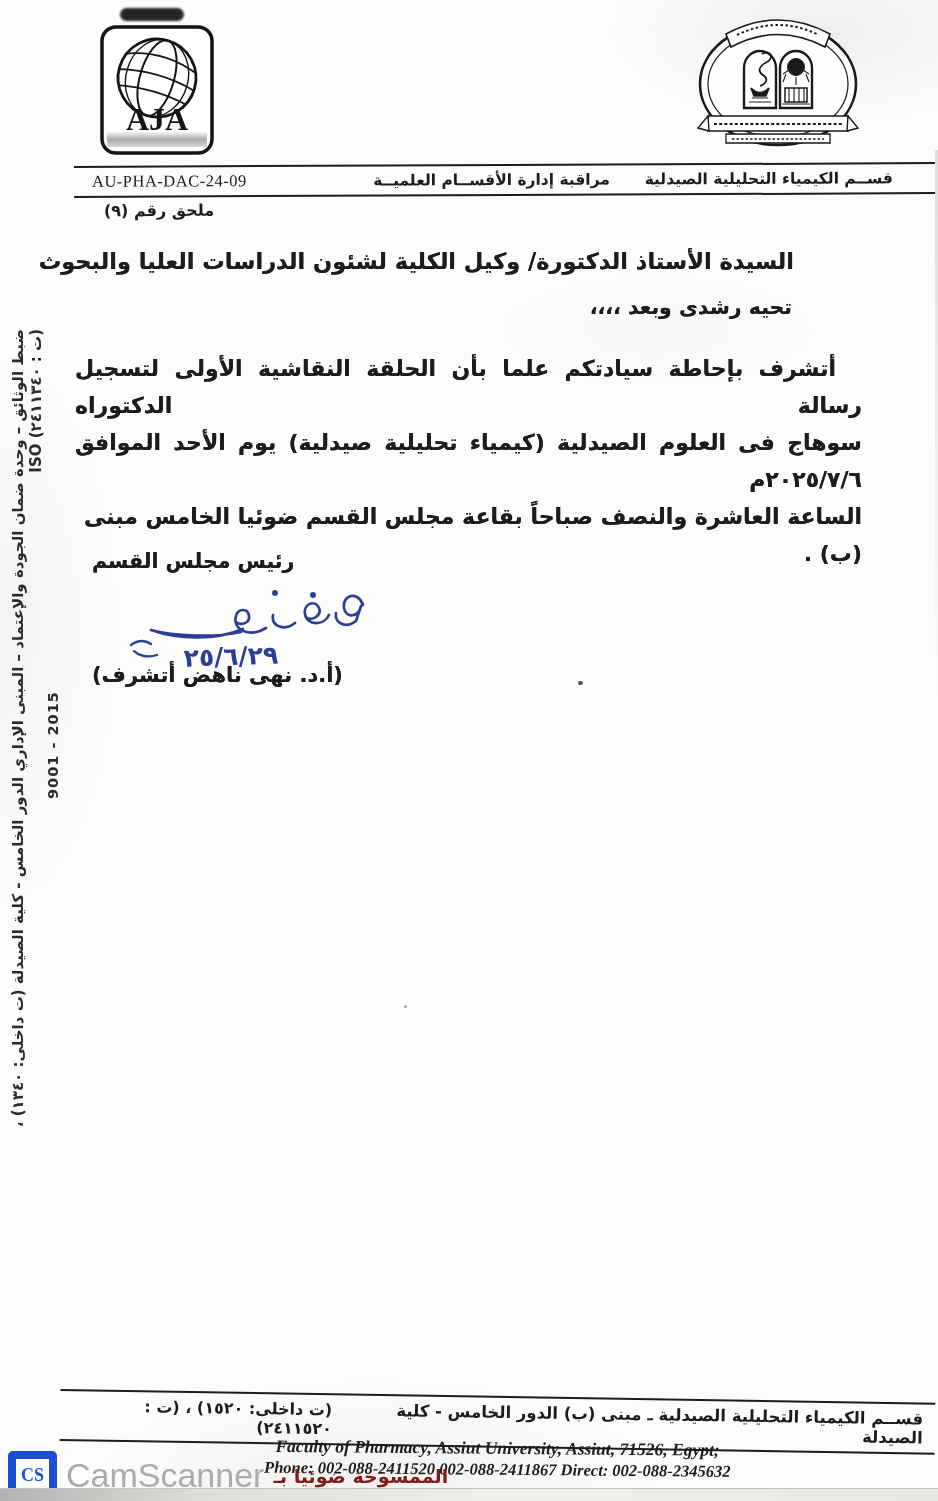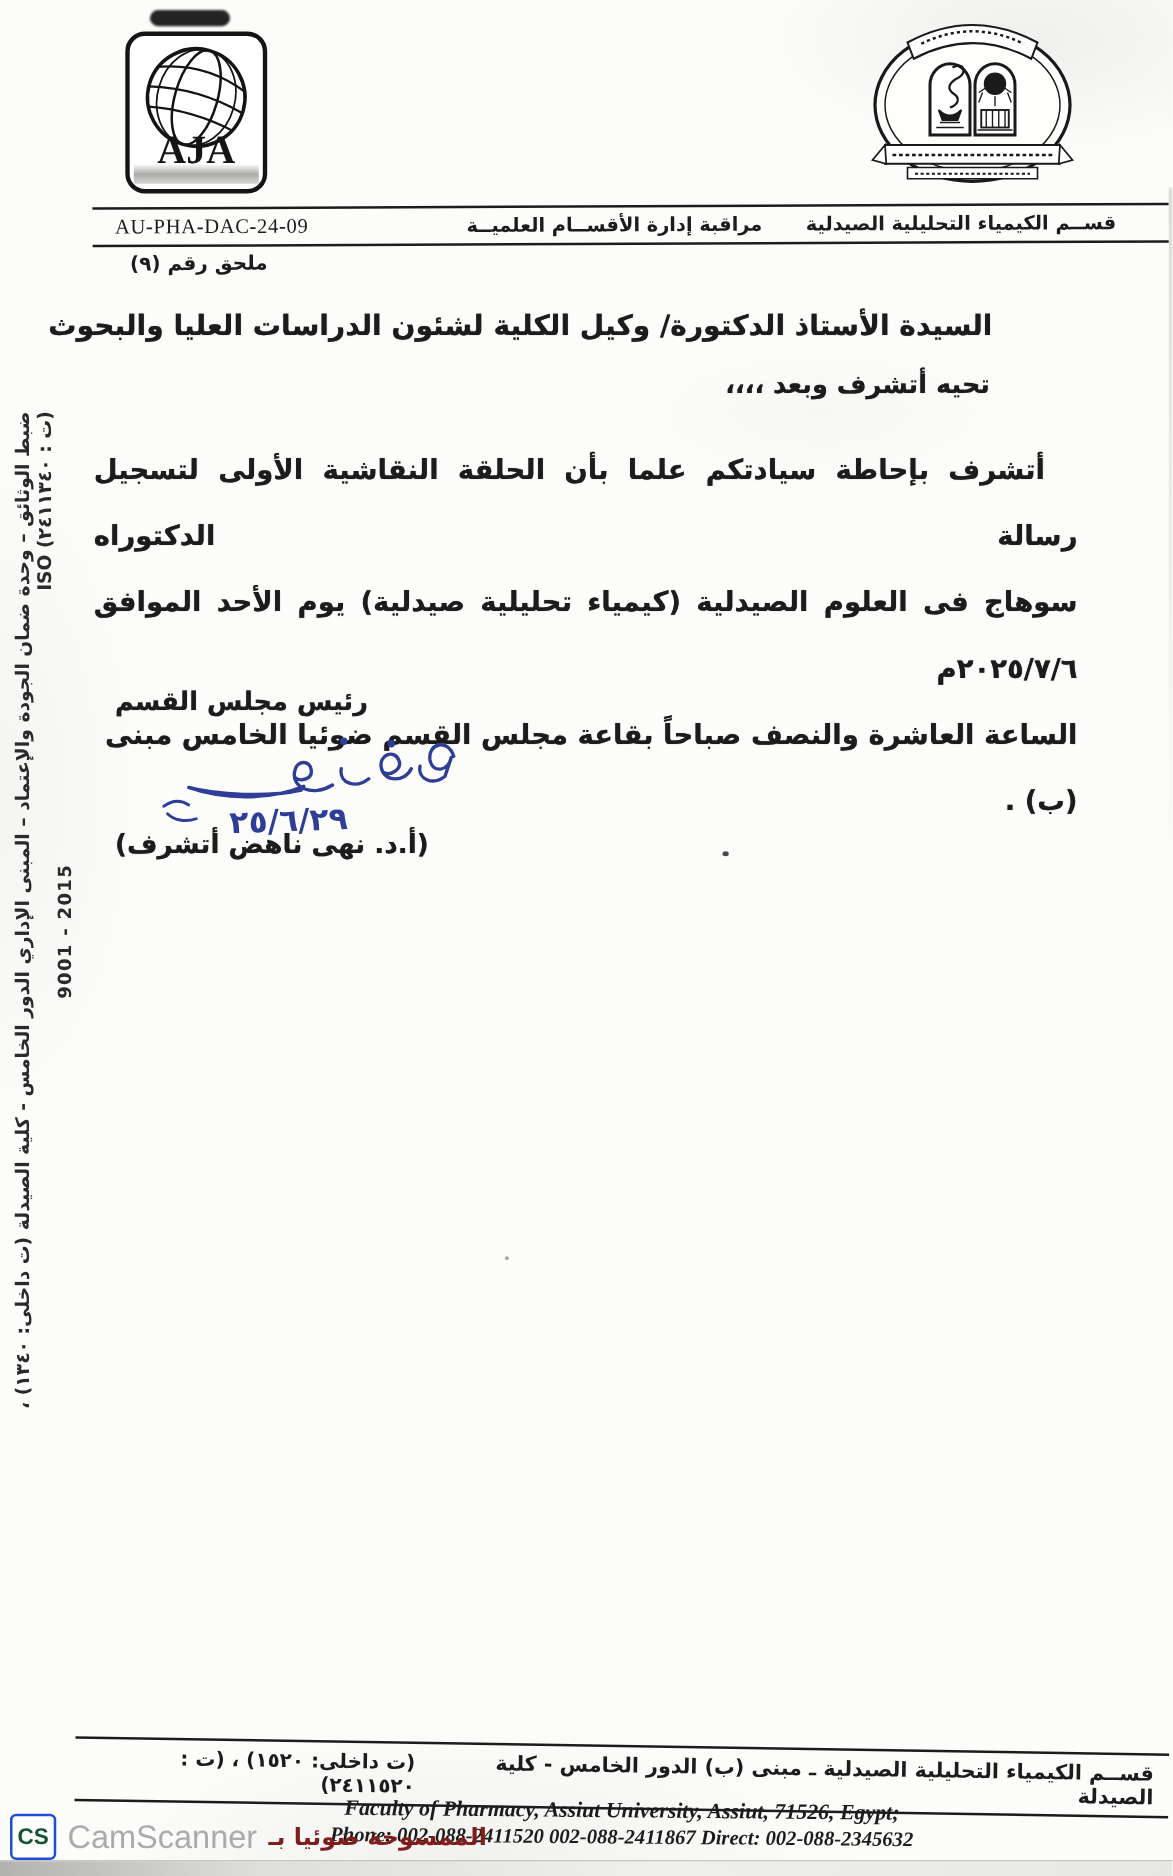--- a/index.html
+++ b/index.html
@@ -25,21 +25,21 @@
     padding:4px 6px;direction:ltr;box-sizing:border-box;transform:rotate(-0.25deg);
   }
   .doc-code{flex:0 0 262px;font-family:"Liberation Serif",serif;font-size:16.5px;padding-left:12px;letter-spacing:0.5px;}
   .office{flex:1;text-align:center;font-size:15.5px;font-weight:700;}
   .dept{flex:0 0 300px;text-align:right;font-size:15.5px;font-weight:700;padding-right:36px;box-sizing:border-box;}
   .appendix{left:104px;top:201px;font-size:16px;font-weight:700;transform:rotate(-0.4deg);}
   
   .letter{left:75px;top:248px;width:787px;direction:rtl;text-shadow:0 0 0.6px rgba(20,20,20,0.8);}
   .recipient{font-size:22.5px;font-weight:700;text-align:right;padding-right:68px;white-space:nowrap;}
   .greeting{margin-top:21px;padding-right:70px;font-size:20.5px;font-weight:700;}
-  .body{margin-top:31px;font-size:22px;font-weight:700;line-height:53px;}
+  .body{margin-top:31px;font-size:22px;font-weight:700;line-height:37px;}
   .body .l{text-align:justify;text-align-last:justify;}
   .body .l.first{text-indent:26px;}
   .body .l.last{text-align:right;text-align-last:right;}
   .closing{margin-top:22px;text-align:center;padding-left:92px;font-size:21px;font-weight:700;}
   
   .sig{left:92px;top:549px;width:298px;text-align:left;direction:rtl;}
   .sig-title{font-size:20.5px;font-weight:700;text-shadow:0 0 0.6px rgba(20,20,20,0.8);}
   .sig svg{display:block;margin:0 auto;}
   .sig-name{font-size:21px;font-weight:700;margin-top:-10px;white-space:nowrap;text-shadow:0 0 0.6px rgba(20,20,20,0.8);}
   
@@ -61,25 +61,25 @@
   .footer-en{
     left:60px;top:1434px;width:875px;text-align:center;
     font-family:"Liberation Serif",serif;font-style:italic;font-weight:700;
     transform:rotate(0.5deg);transform-origin:left center;
   }
   .footer-en .inst{font-size:17.5px;}
   .footer-en .phones{font-size:16.5px;margin-top:1px;}
   
   .cam{left:8px;top:1451px;display:flex;align-items:center;gap:9px;direction:ltr;}
   .cs-badge{
-    width:33px;height:33px;border:2px solid #1d4ed8;border-radius:5px;color:#14532d;
+    width:33px;height:33px;border:8px solid #1d4ed8;border-radius:5px;color:#1d4ed8;
     font-size:18px;font-weight:700;display:flex;align-items:center;justify-content:center;
-    font-family:Liberation Sans, sans-serif;background:rgba(255,255,255,0.6);
-  }
-  .cam-label{font-size:26px;color:#ababab;font-family:"Liberation Sans",sans-serif;}
+    font-family:Liberation Serif, serif;background:rgba(255,255,255,0.6);
+  }
+  .cam-label{font-size:34px;color:#ababab;font-family:"Liberation Sans",sans-serif;}
   .cam-ar{font-size:19px;color:#7f1d1d;font-weight:600;}
   
   .speck{background:#4a4a4a;border-radius:50%;}
   .sp1{left:578px;top:681px;width:5px;height:4px;}
   .sp2{left:404px;top:1005px;width:3px;height:3px;opacity:.5;}
   .scan-edge{
     left:0;bottom:0;width:100%;height:12px;
     background:linear-gradient(90deg,#b2b2b0,#dededb 22%,#efefec 55%,#e7e7e4);
     border-top:1px solid #c4c4c2;
   }
@@ -142,21 +142,21 @@
 
 <div class="abs header-band">
   <div class="doc-code">AU-PHA-DAC-24-09</div>
   <div class="office">مراقبة إدارة الأقســام العلميــة</div>
   <div class="dept">قســم الكيمياء التحليلية الصيدلية</div>
 </div>
 <div class="abs appendix">ملحق رقم (٩)</div>
 
 <div class="abs letter">
   <div class="recipient">السيدة الأستاذ الدكتورة/ وكيل الكلية لشئون الدراسات العليا والبحوث</div>
-  <div class="greeting">تحيه أتشرف وبعد ،،،،</div>
+  <div class="greeting">تحيه رشدى وبعد ،،،،</div>
   <div class="body">
     <div class="l first">أتشرف بإحاطة سيادتكم علما بأن الحلقة النقاشية الأولى لتسجيل رسالة الدكتوراه</div>
     <div class="l">سوهاج فى العلوم الصيدلية (كيمياء تحليلية صيدلية) يوم الأحد الموافق ٢٠٢٥/٧/٦م</div>
     <div class="l last">الساعة العاشرة والنصف صباحاً بقاعة مجلس القسم ضوئيا الخامس مبنى (ب) .</div>
   </div>
 </div>
 
 <div class="abs sig">
   <div class="sig-title">رئيس مجلس القسم</div>
   <svg width="256" height="100" viewBox="0 0 256 100">

